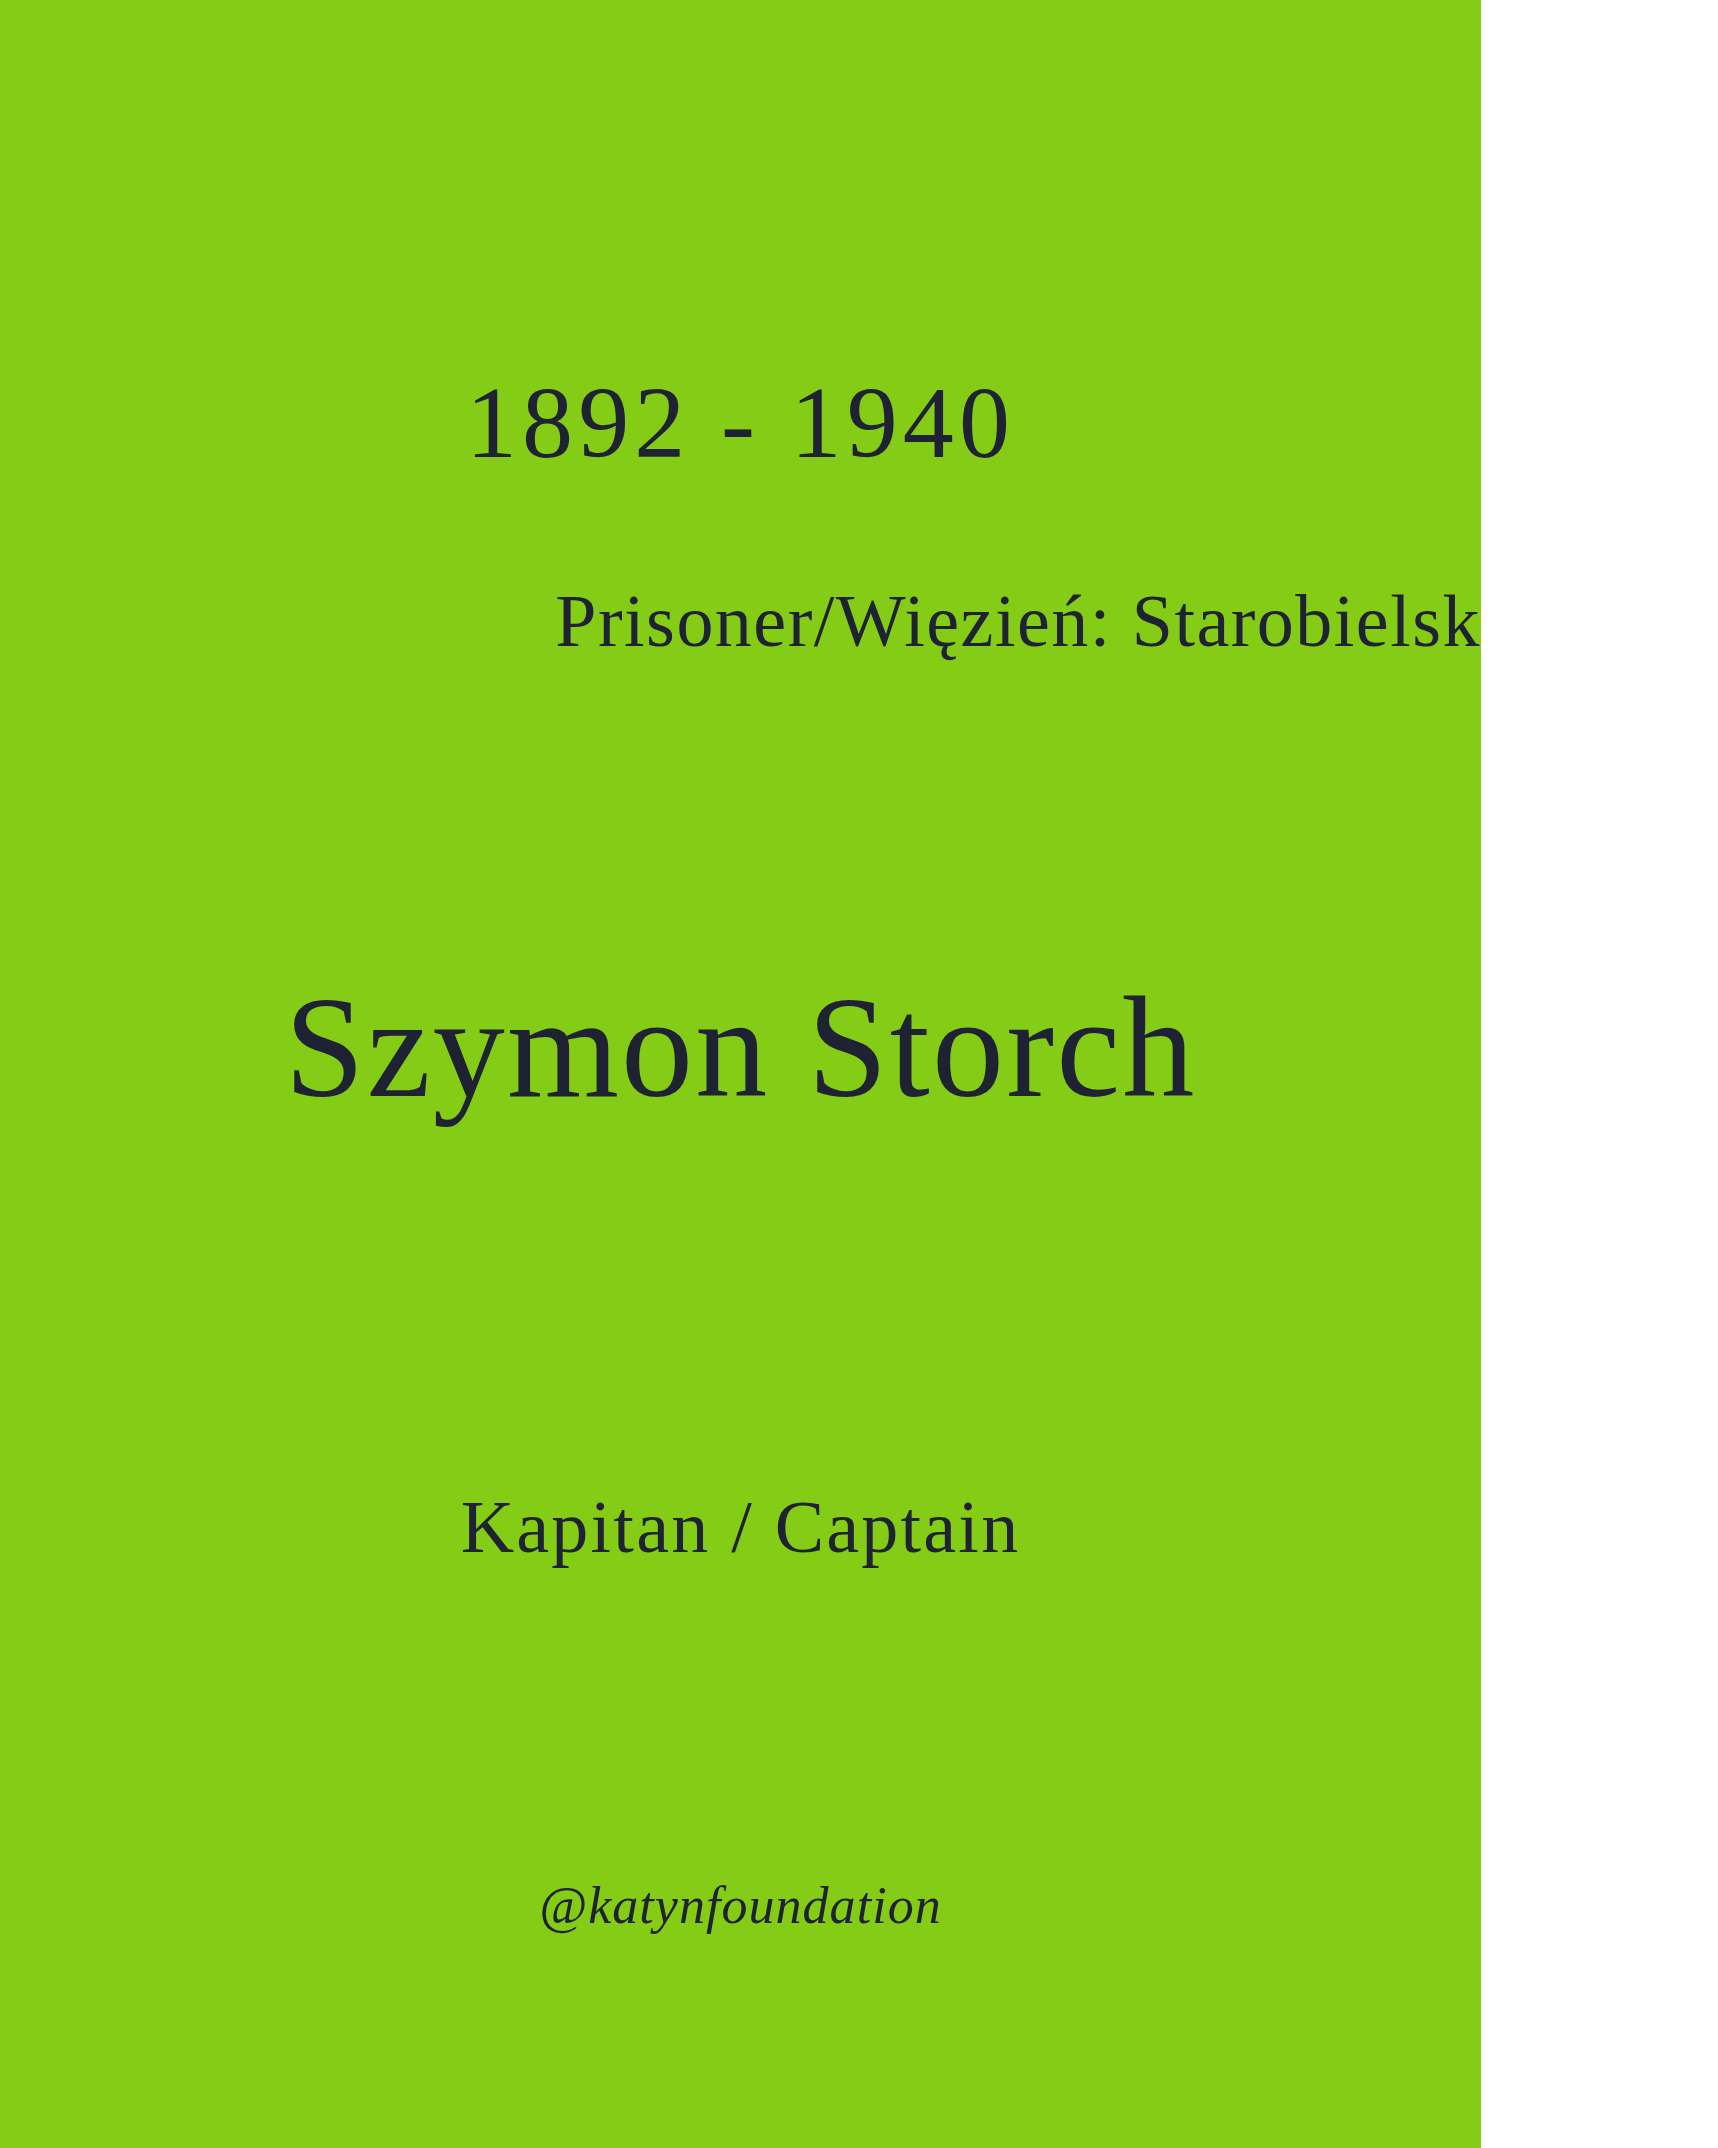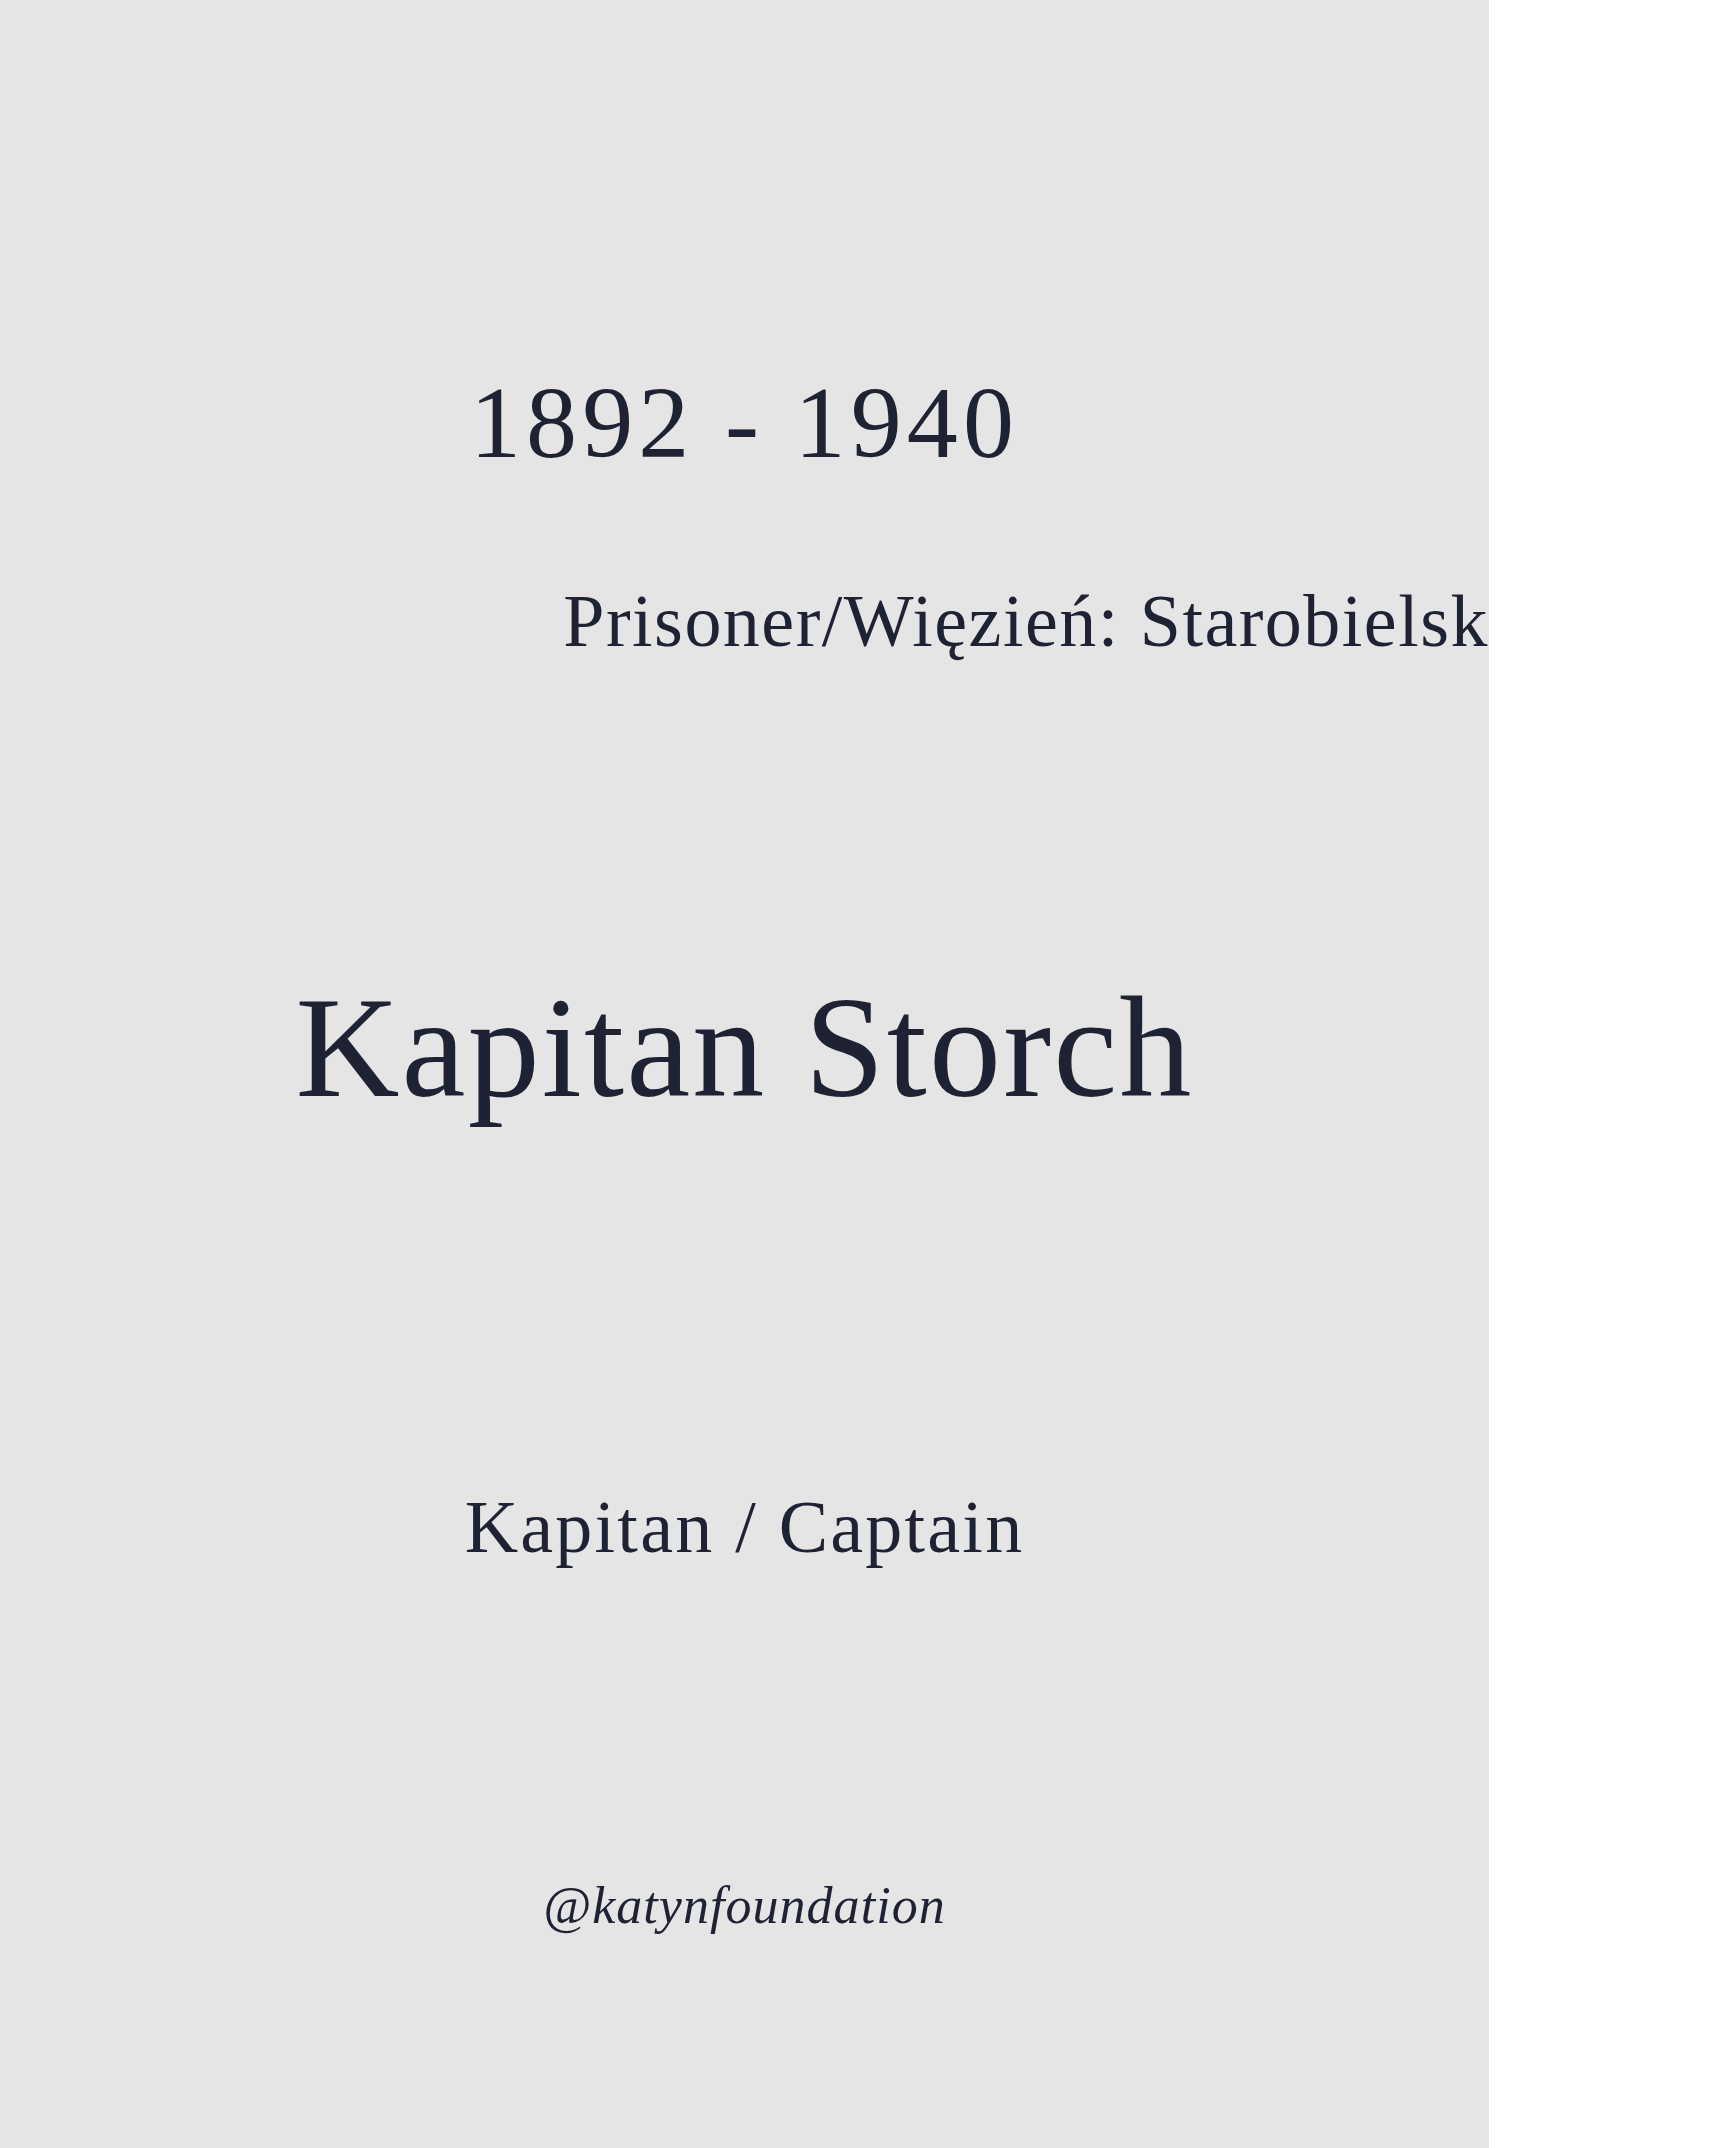--- a/index.html
+++ b/index.html
@@ -3,25 +3,24 @@
 <meta charset="utf-8">
 <style>
   html, body {
     margin: 0;
     padding: 0;
   }
   .page {
     position: relative;
     width: 1481px;
     height: 2148px;
-    background: #e5e5e5;
+    background: #84cc16;
     font-family: "Liberation Serif", serif;
     color: #1E2233;
     overflow: hidden;
-    padding-left: 8px;
   }
   .line {
     position: absolute;
     left: 0;
     width: 100%;
     text-align: center;
     line-height: 1;
     white-space: nowrap;
   }
   .years {
@@ -53,19 +52,19 @@
   }
 </style>
 </head>
 <body>
 
 <div class="page">
   <div class="line years">1892 - 1940</div>
 
   <div class="line prisoner">Prisoner/Więzień: Starobielsk</div>
 
-  <div class="line name">Kapitan Storch</div>
+  <div class="line name">Szymon Storch</div>
 
   <div class="line rank">Kapitan / Captain</div>
 
   <div class="line handle">@katynfoundation</div>
 </div>
 
 
 </body></html>

